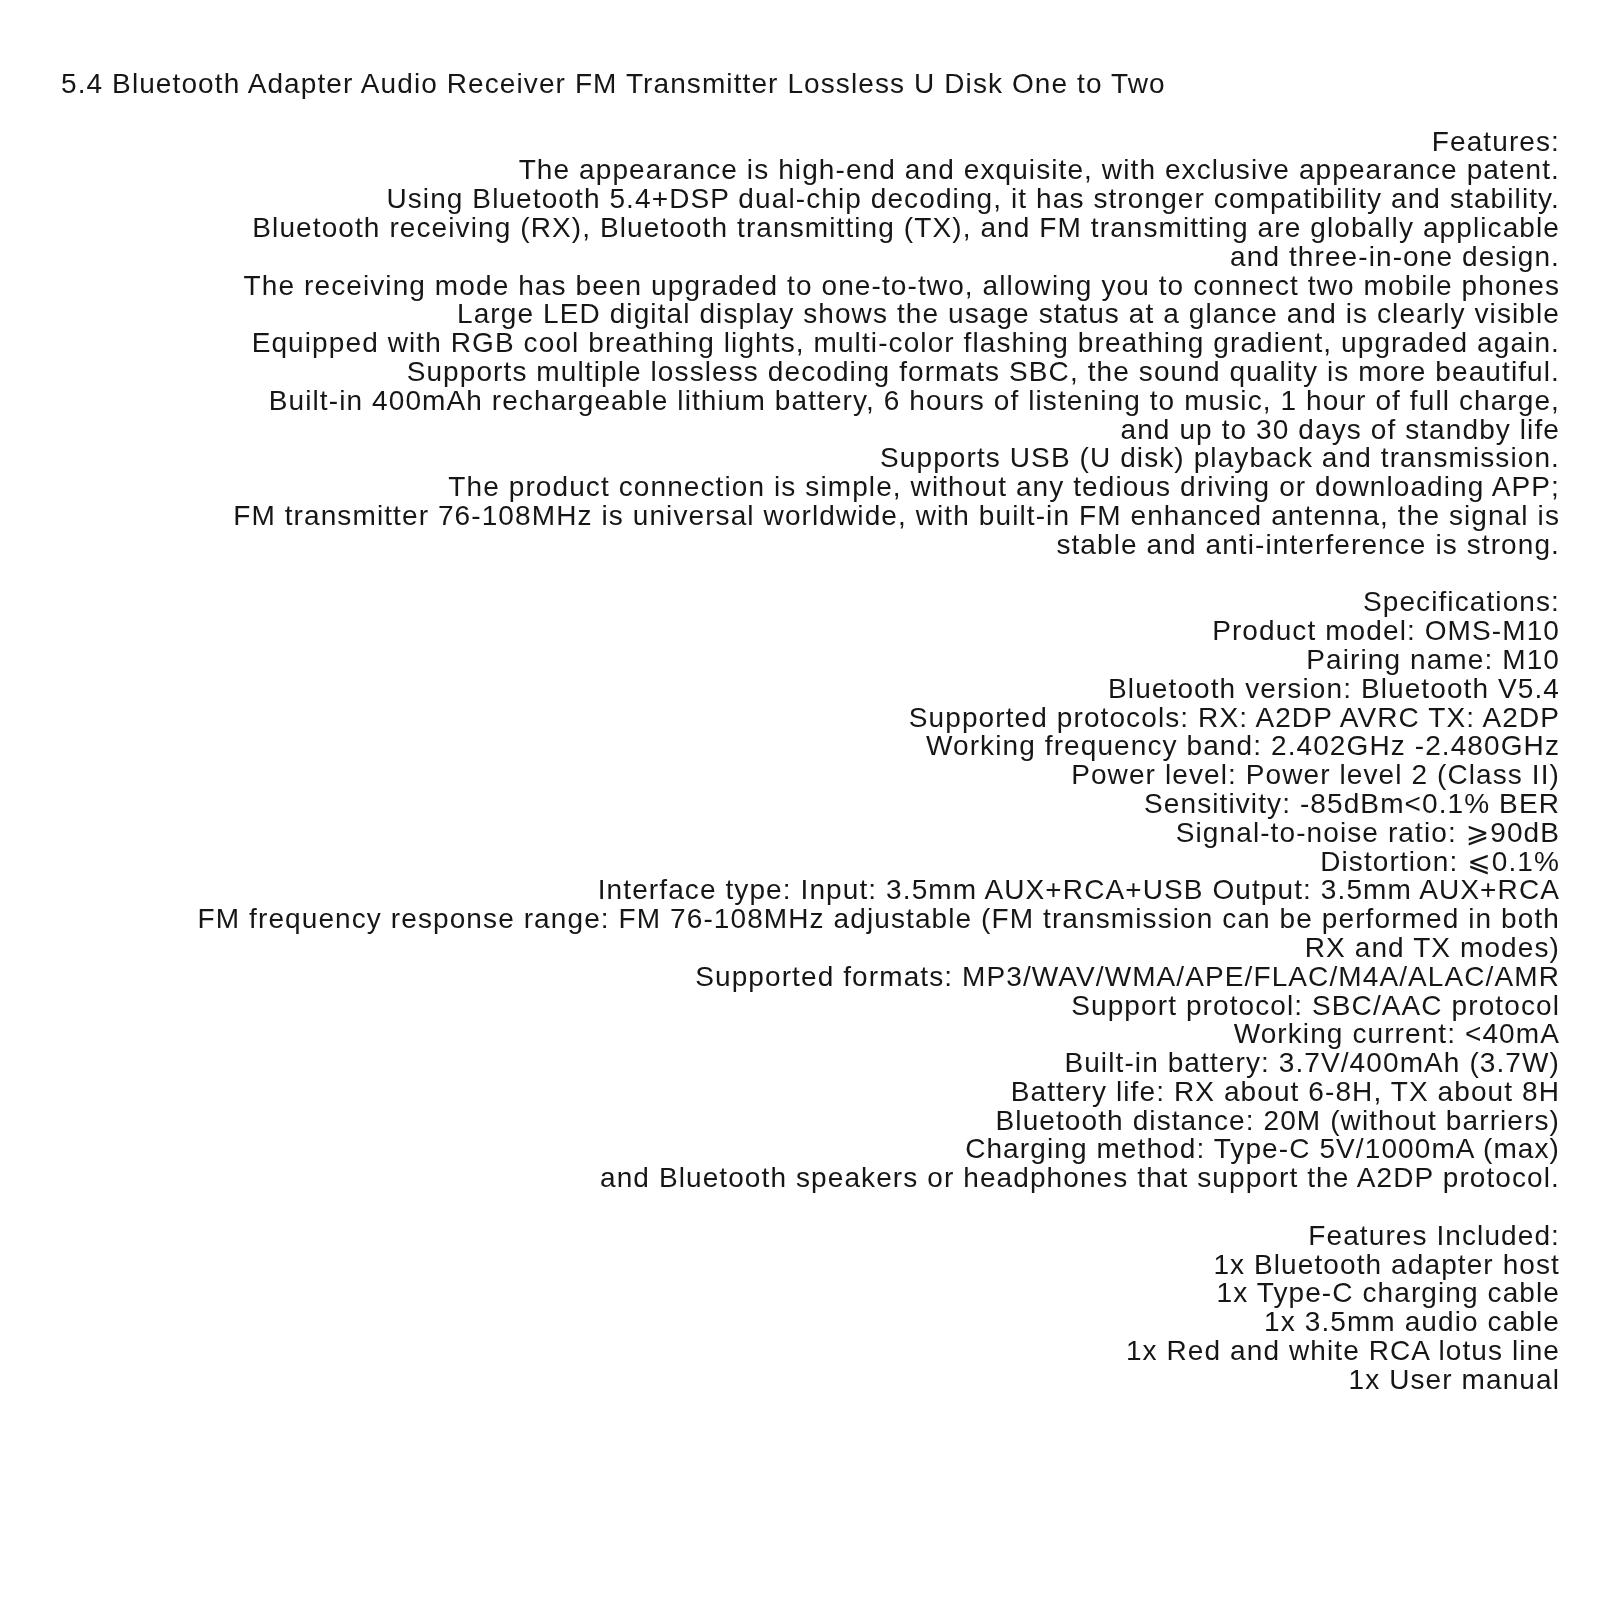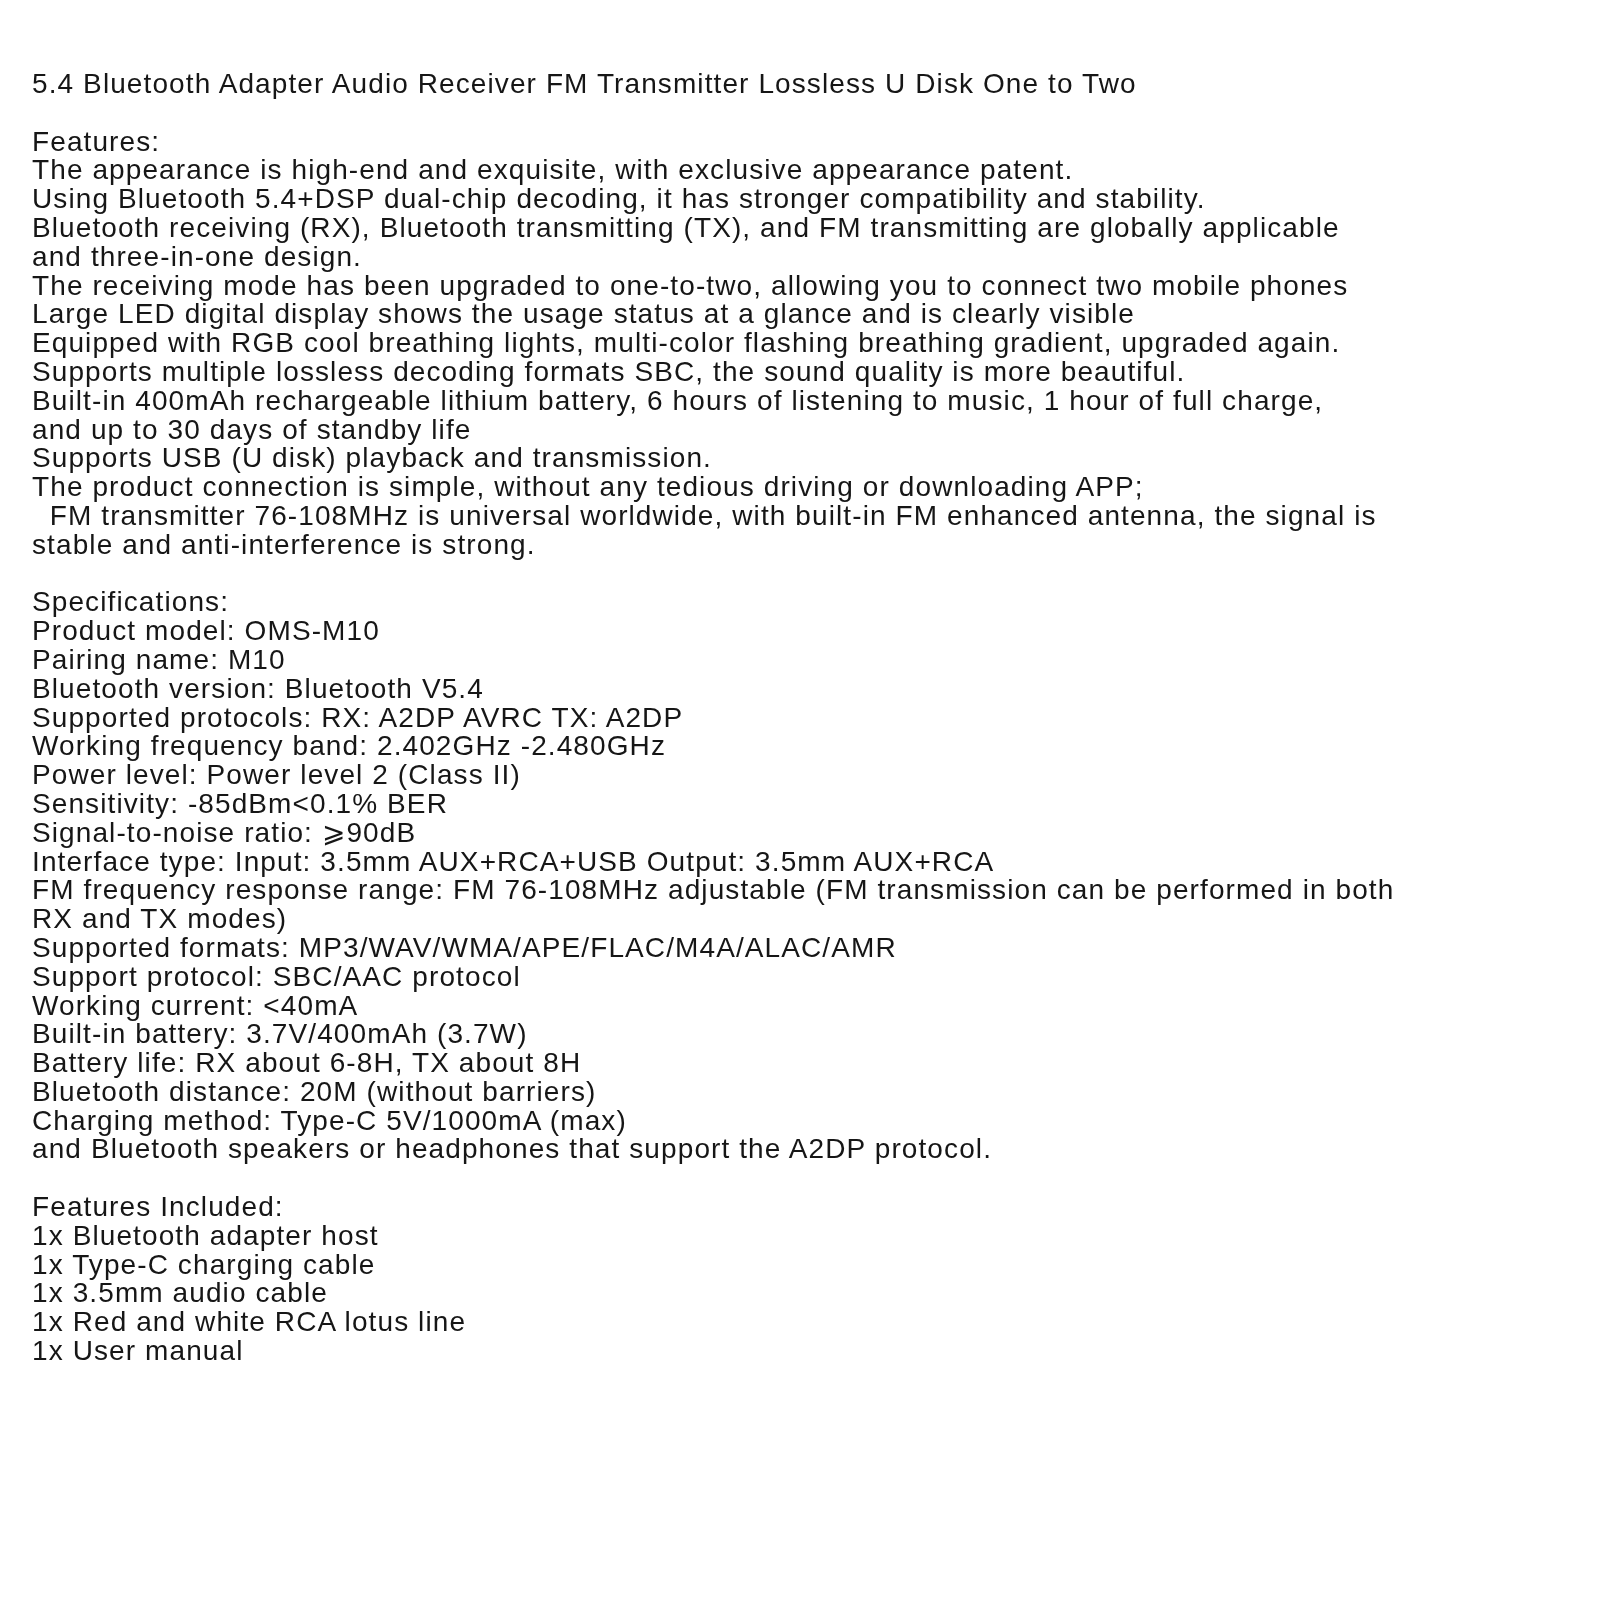--- a/index.html
+++ b/index.html
@@ -13,27 +13,28 @@
     height: 1600px;
     background: #ffffff;
     overflow: hidden;
     font-family: "Liberation Sans", "DejaVu Sans", sans-serif;
     color: #161616;
     font-size: 28px;
     line-height: 28.8px;
     letter-spacing: 1.1px;
   }
   .content {
-    padding: 70px 40px 0 32px;
+    padding: 70px 40px 0 61px;
   }
   .line {
     white-space: pre;
   }
   .block {
     margin-top: 28.8px;
+    text-align: right;
   }
 </style>
 </head>
 <body>
 
 <div class="page">
   <div class="content">
 
     <div class="line">5.4 Bluetooth Adapter Audio Receiver FM Transmitter Lossless U Disk One to Two</div>
 
@@ -58,20 +59,21 @@
     <section class="block">
       <div class="line">Specifications:</div>
       <div class="line">Product model: OMS-M10</div>
       <div class="line">Pairing name: M10</div>
       <div class="line">Bluetooth version: Bluetooth V5.4</div>
       <div class="line">Supported protocols: RX: A2DP AVRC TX: A2DP</div>
       <div class="line">Working frequency band: 2.402GHz -2.480GHz</div>
       <div class="line">Power level: Power level 2 (Class II)</div>
       <div class="line">Sensitivity: -85dBm&lt;0.1% BER</div>
       <div class="line">Signal-to-noise ratio: ⩾90dB</div>
+      <div class="line">Distortion: ⩽0.1%</div>
       <div class="line">Interface type: Input: 3.5mm AUX+RCA+USB Output: 3.5mm AUX+RCA</div>
       <div class="line">FM frequency response range: FM 76-108MHz adjustable (FM transmission can be performed in both</div>
       <div class="line">RX and TX modes)</div>
       <div class="line">Supported formats: MP3/WAV/WMA/APE/FLAC/M4A/ALAC/AMR</div>
       <div class="line">Support protocol: SBC/AAC protocol</div>
       <div class="line">Working current: &lt;40mA</div>
       <div class="line">Built-in battery: 3.7V/400mAh (3.7W)</div>
       <div class="line">Battery life: RX about 6-8H, TX about 8H</div>
       <div class="line">Bluetooth distance: 20M (without barriers)</div>
       <div class="line">Charging method: Type-C 5V/1000mA (max)</div>

